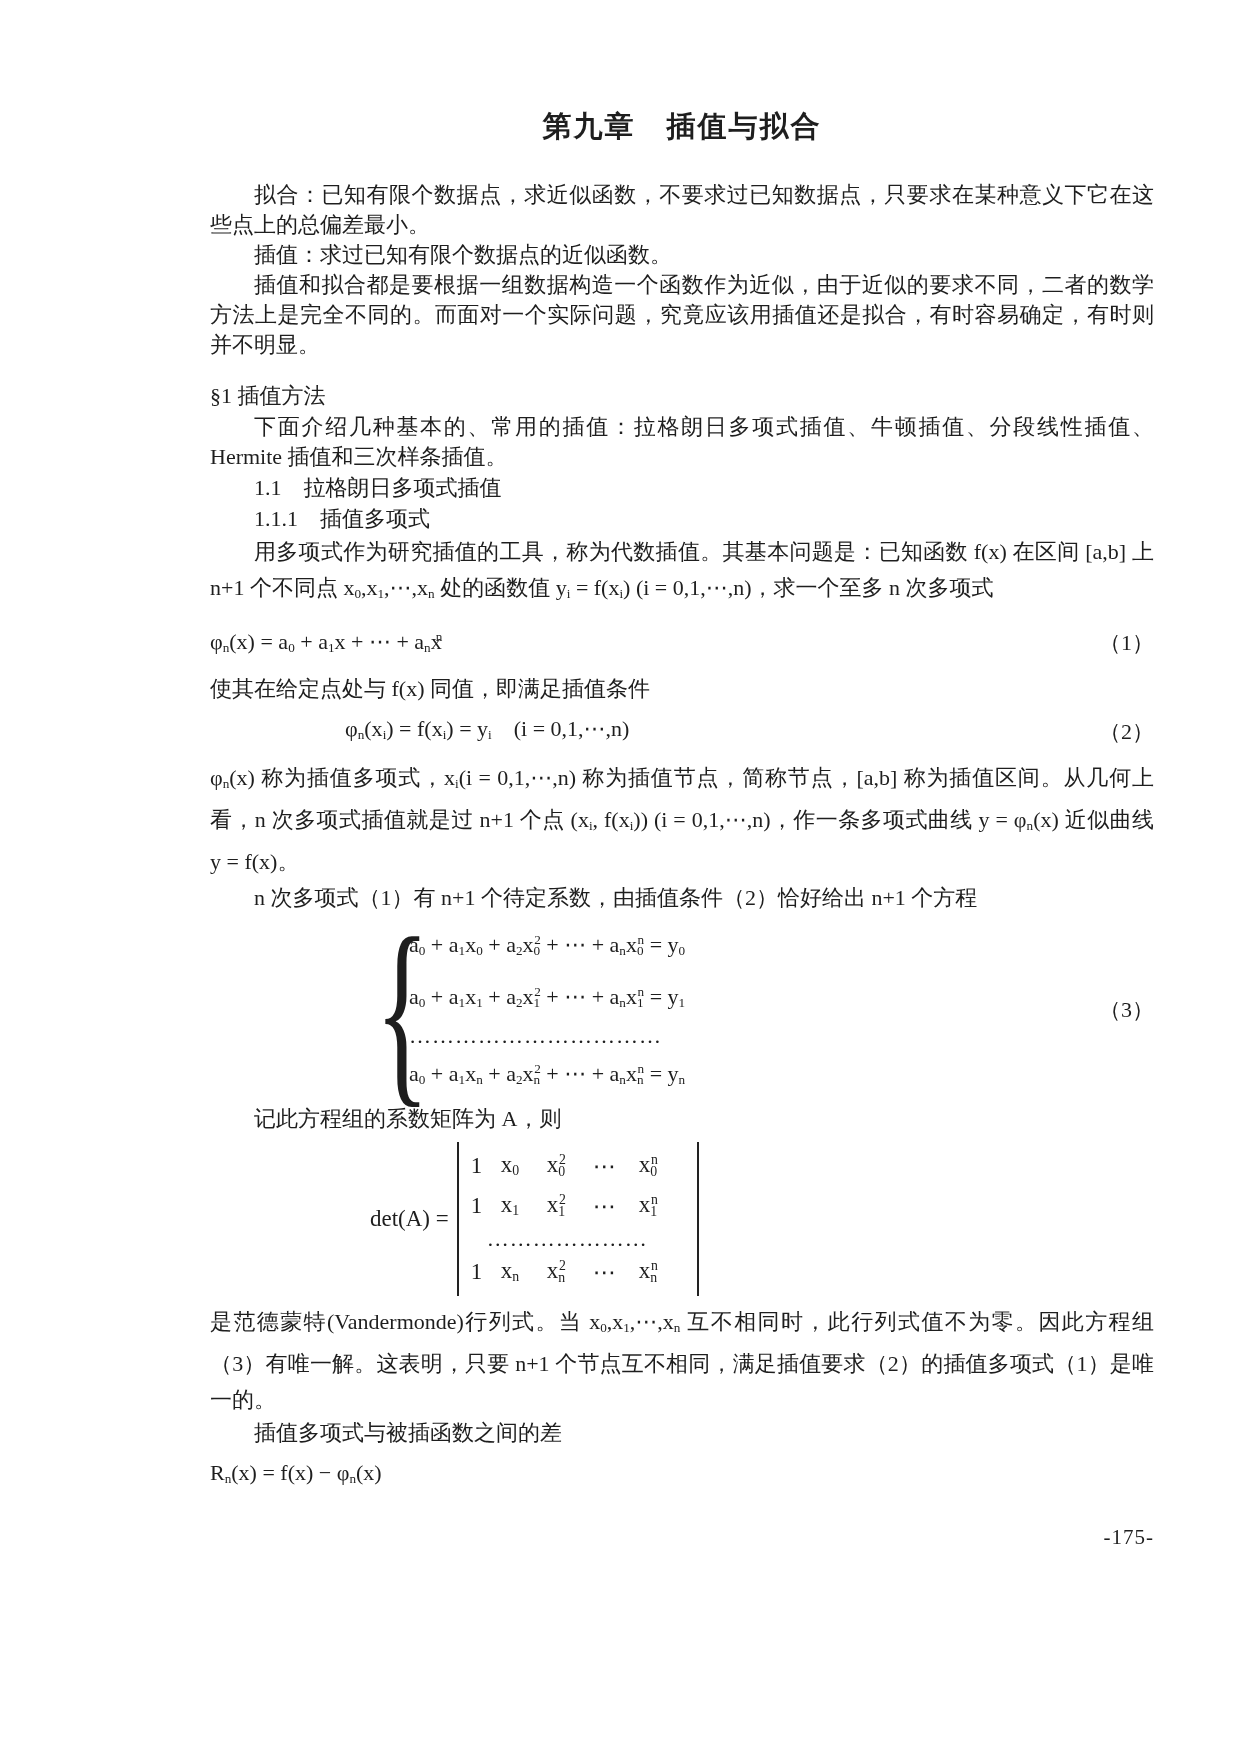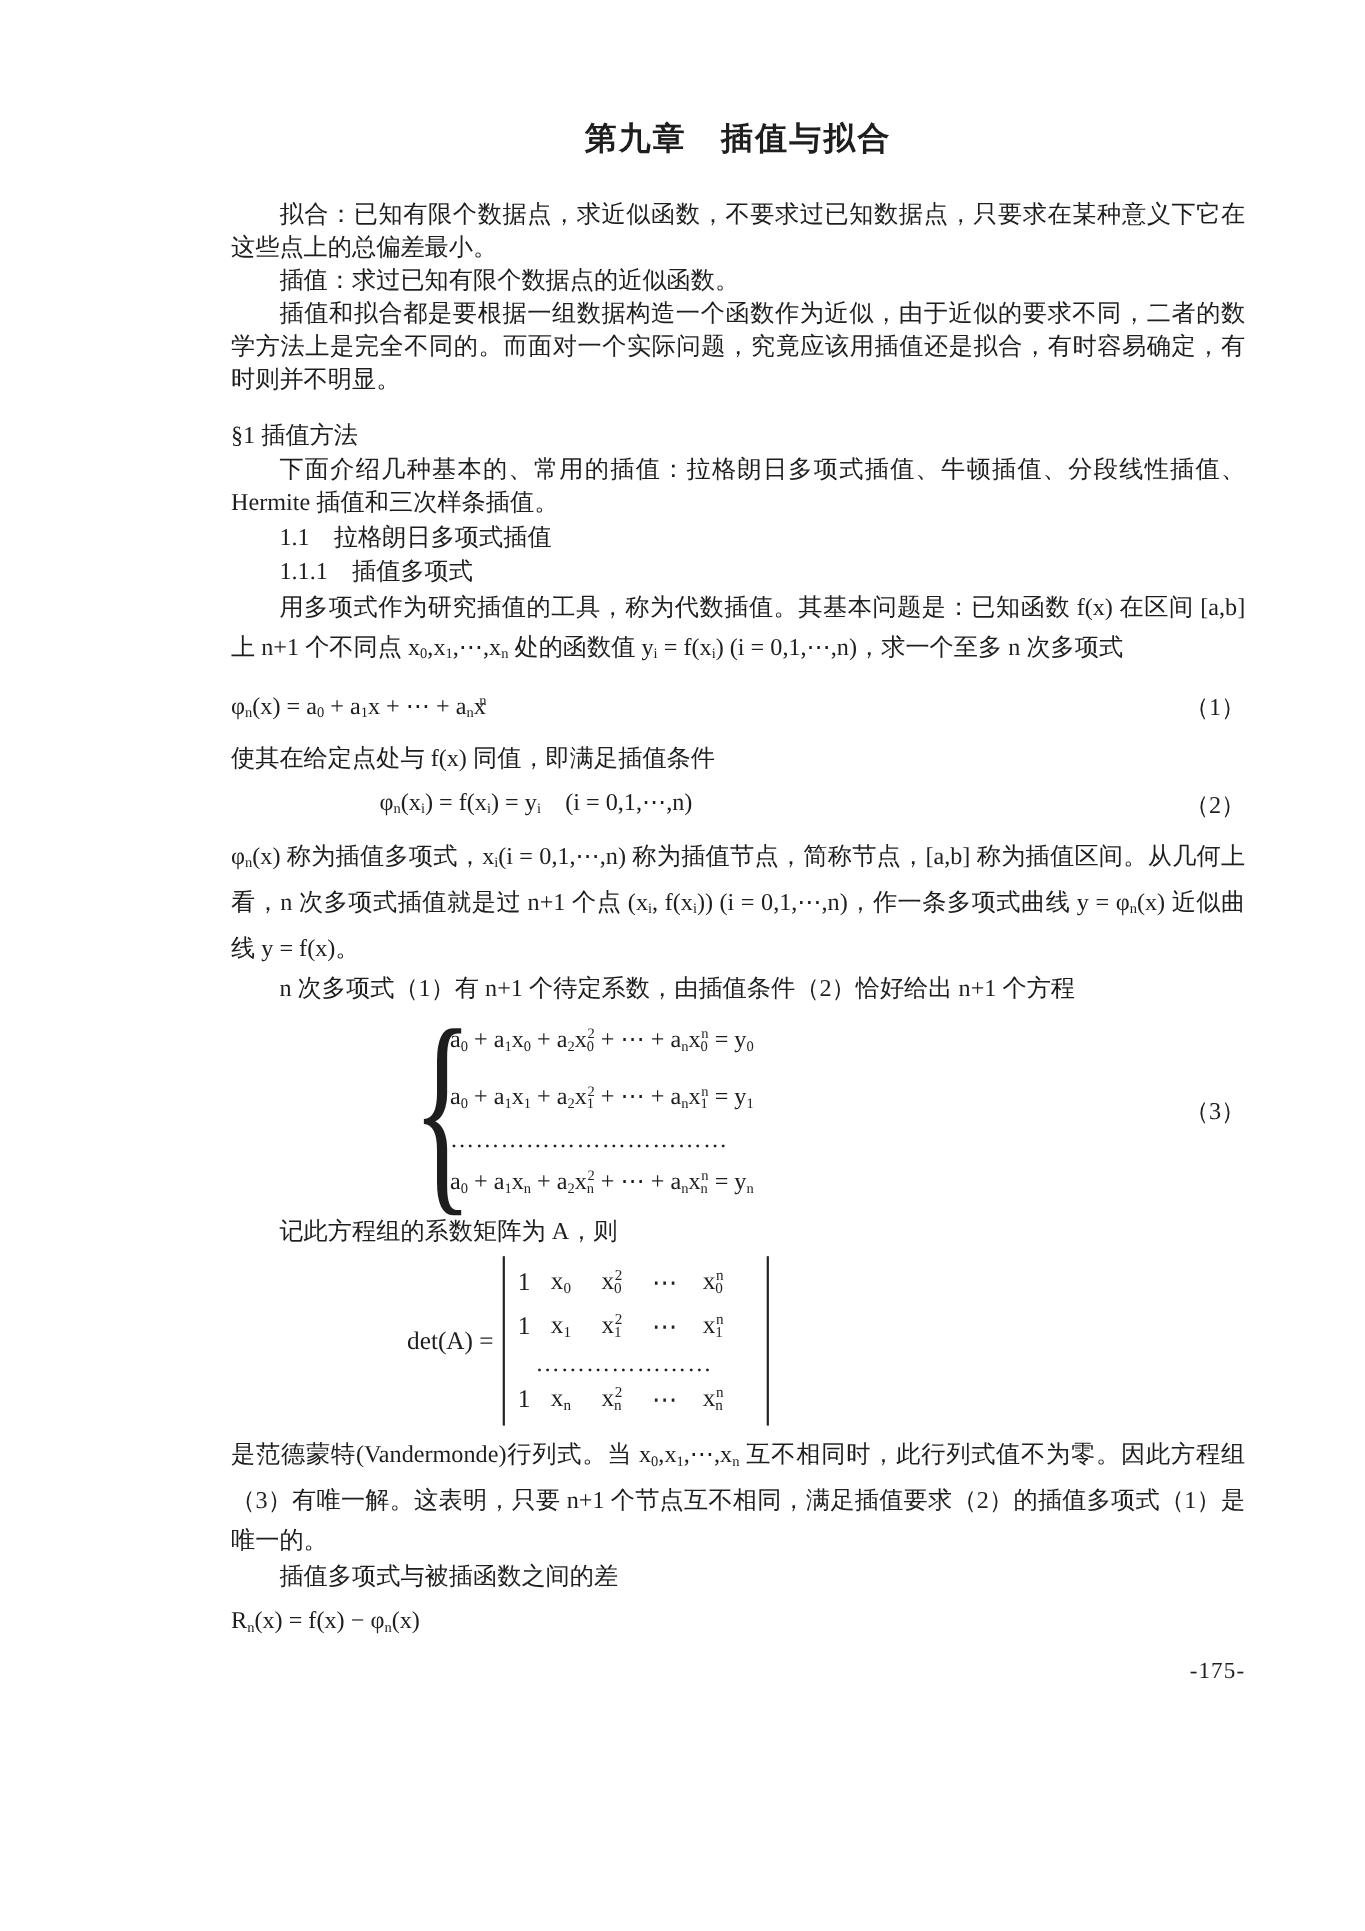--- a/index.html
+++ b/index.html
@@ -5,21 +5,21 @@
   html, body { margin: 0; padding: 0; background: #e8e8e8; }
   .page {
     position: relative;
     width: 1241px;
     height: 1755px;
     margin: 0 auto;
     background: #ffffff;
     color: #1e1e1e;
     font-family: "Liberation Serif", "DejaVu Serif", serif;
     box-sizing: border-box;
-    padding: 104px 109px 0 210px;
+    padding: 104px 87px 0 210px;
     overflow: hidden;
   }
   .title {
     font-size: 29px;
     font-weight: 700;
     text-align: center;
     margin: 0 0 32px 0;
     line-height: 44px;
     letter-spacing: 2px;
   }
@@ -82,21 +82,21 @@
   .matrix {
     border-left: 2px solid #222;
     border-right: 2px solid #222;
     padding: 4px 12px;
   }
   .mrow { display: flex; align-items: center; height: 40px; }
   .mrow.mdots { height: 26px; padding-left: 16px; font-size: 22px; letter-spacing: 1px; }
   .mc { width: 46px; font-size: 23px; }
   .mc.c1 { width: 30px; text-align: left; }
   .pagenum {
-    margin-top: 4px;
+    margin-top: 23px;
     text-align: right;
     font-size: 21px;
     letter-spacing: 1px;
     line-height: 26px;
   }
 </style>
 </head>
 <body>
 
 <div class="page">

